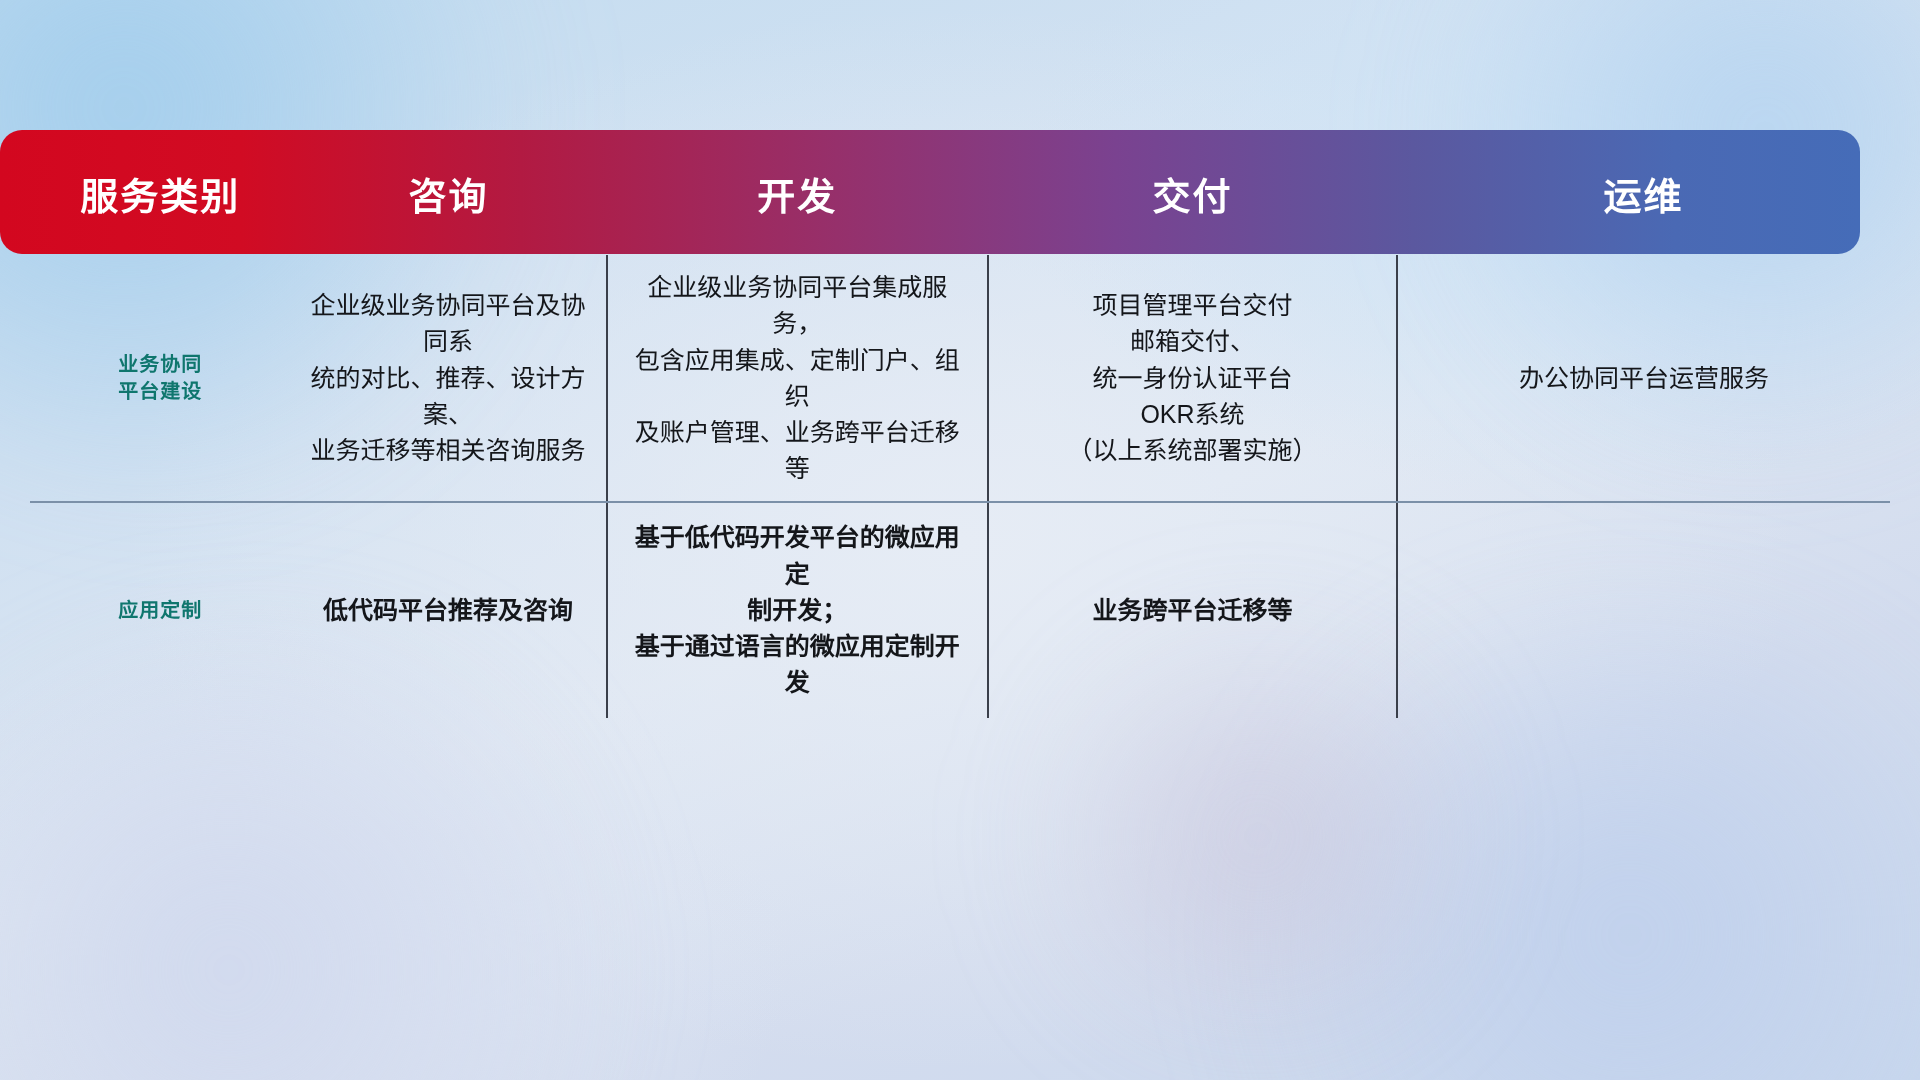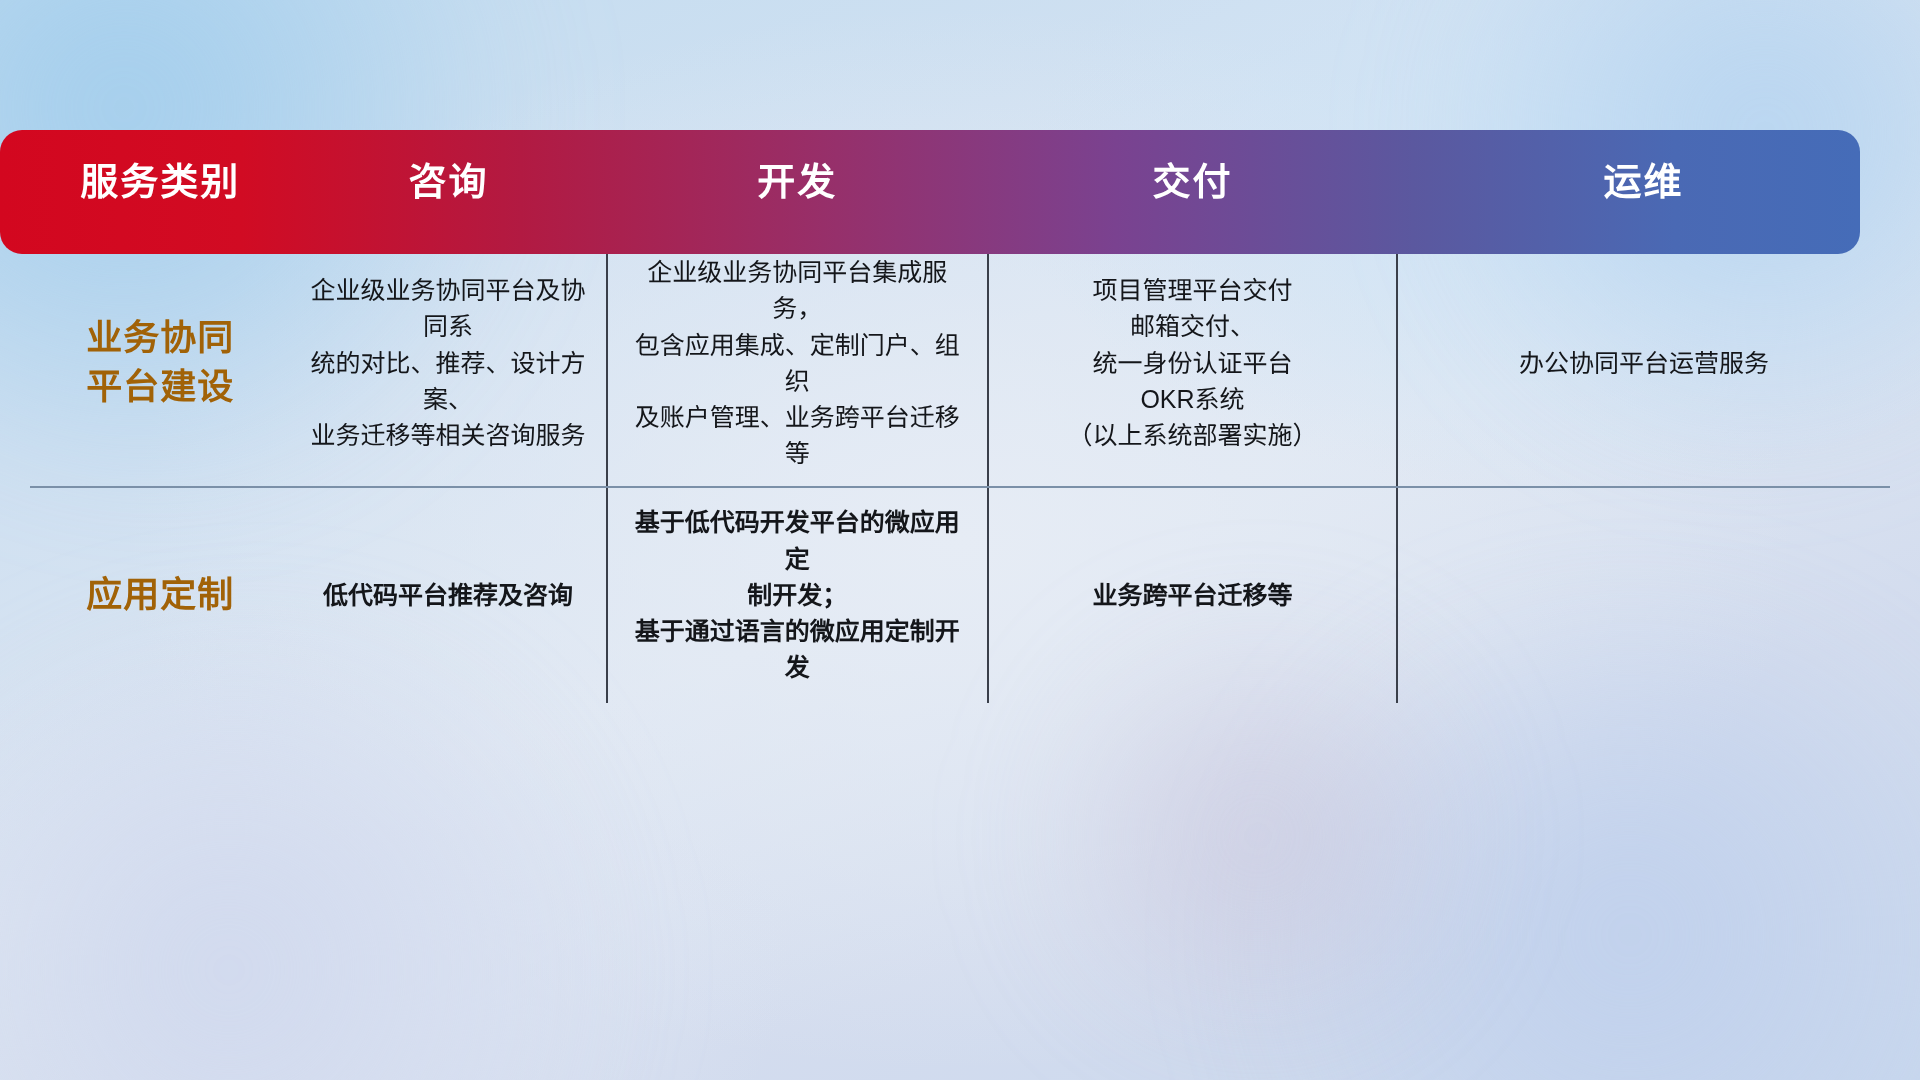--- a/index.html
+++ b/index.html
@@ -40,21 +40,21 @@
             background: radial-gradient(circle at 45% 50%, rgba(205,214,236,0.85), rgba(205,214,236,0) 70%); }
   .blob-d { right: -120px; bottom: -240px; width: 820px; height: 700px;
             background: radial-gradient(circle at 50% 45%, rgba(188,206,236,0.80), rgba(188,206,236,0) 70%); }
   .blob-e { left: 52%; top: 58%; width: 520px; height: 420px;
             background: radial-gradient(circle at 50% 50%, rgba(196,190,215,0.55), rgba(196,190,215,0) 70%); }
 
   
   .table-wrap {
     position: absolute;
     left: 30px;
-    top: 116px;
+    top: 131px;
     width: 1860px;
   }
 
   table.svc {
     width: 100%;
     border-collapse: collapse;
     table-layout: fixed;
   }
 
   
@@ -105,23 +105,23 @@
   }
   tbody tr:last-child td {
     border-bottom: none;
     font-weight: bold;
   }
   tbody td:last-child {
     border-right: none;
   }
   tbody td.cat {
     border-right: none;
-    color: #a16207;
+    color: #0f766e;
     font-weight: bold;
-    font-size: 36px;
+    font-size: 20px;
     line-height: 1.35;
     letter-spacing: 1px;
   }
   tbody tr.r1 { height: 214px; }
   tbody tr.r2 { height: 186px; }
   tbody tr.r3 { height: 216px; }
 
   .cell-text { white-space: pre-line; }
 
   

